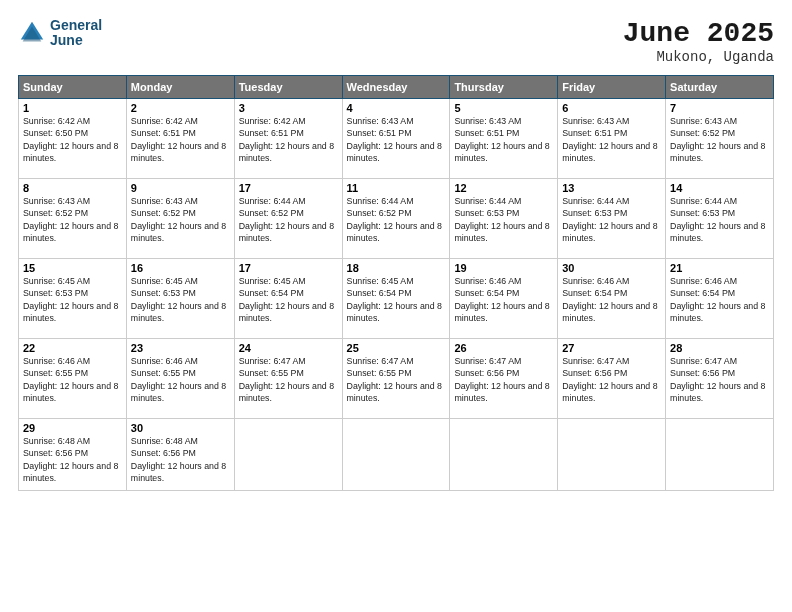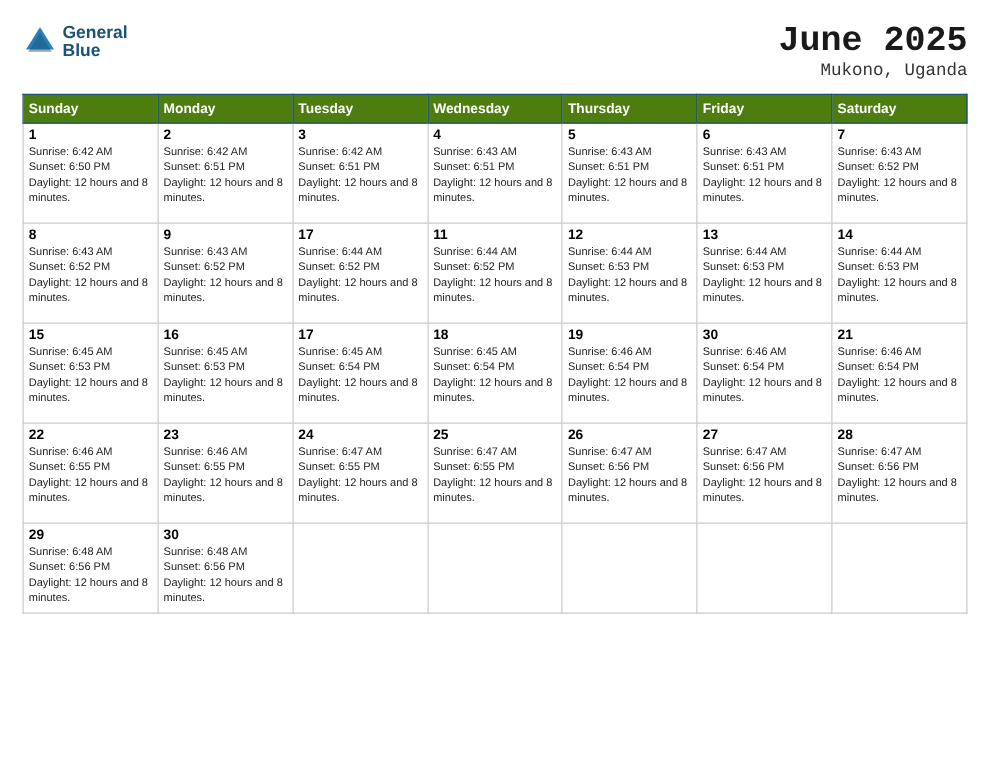--- a/index.html
+++ b/index.html
@@ -49,21 +49,21 @@
     .location {
       font-size: 14px;
       color: #333;
     }
     .calendar {
       width: 100%;
       border-collapse: collapse;
       font-size: 9.5px;
     }
     .calendar th {
-      background: #4d7c0f;
+      background: #737373;
       color: #fff;
       font-size: 11px;
       font-weight: bold;
       padding: 5px 4px;
       text-align: left;
       border: 1px solid #1a5276;
     }
     .calendar td {
       border: 1px solid #ccc;
       padding: 3px 4px;
@@ -96,21 +96,21 @@
 
 <div class="page">
   <div class="header">
     <div class="logo">
       <svg class="logo-icon" viewBox="0 0 30 30">
         <polygon points="15,3 27,22 3,22" fill="#2980b9"></polygon>
         <polygon points="15,8 25,24 5,24" fill="#1a5276" opacity="0.5"></polygon>
       </svg>
       <div class="logo-text">
         <div>General</div>
-        <div>Blue</div>
+        <div>June</div>
       </div>
     </div>
     <div class="title-area">
       <div class="month-title">June 2025</div>
       <div class="location">Mukono, Uganda</div>
     </div>
   </div>
 
   <table class="calendar">
     <thead>

